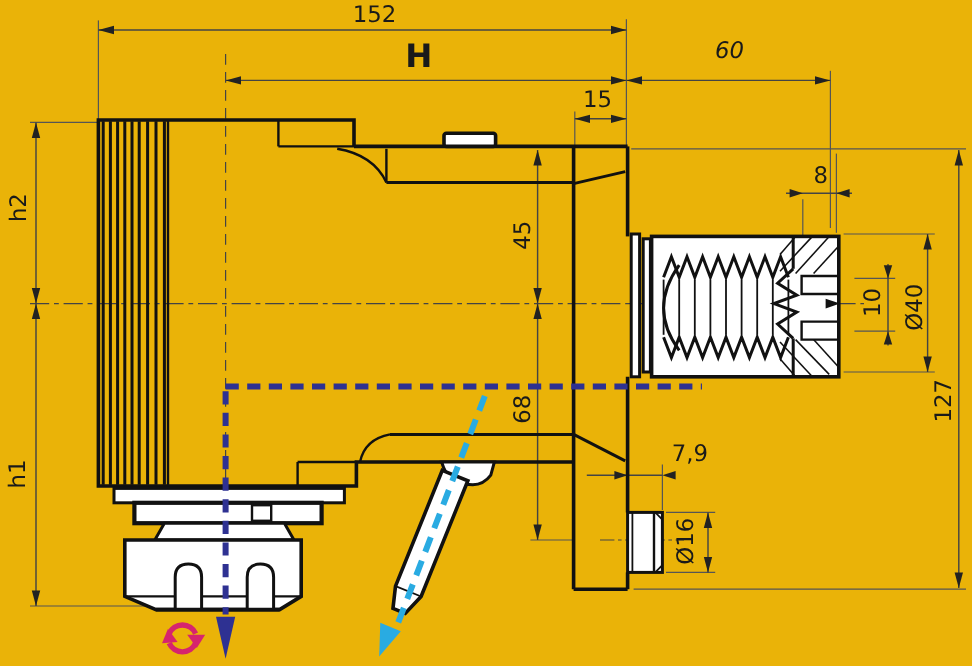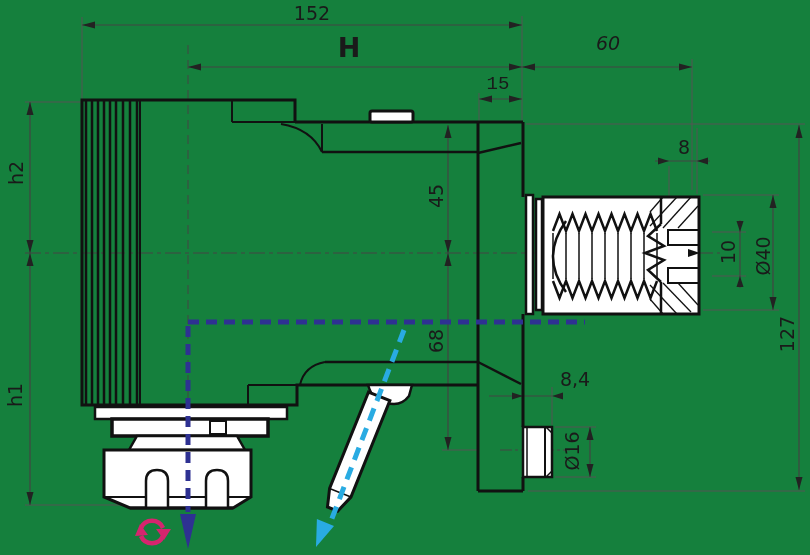--- a/index.html
+++ b/index.html
@@ -1,17 +1,17 @@
 <!DOCTYPE html>
 <html><head>
 <meta charset="utf-8">
 <style>
   html,body { margin:0; padding:0; background:#fff; }
   .stage {
-    position:relative; width:810px; height:555px; background:#15803d;
+    position:relative; width:810px; height:555px; background:#eab308;
     font-family:"DejaVu Sans","Liberation Sans",sans-serif; overflow:hidden;
   }
   .stage svg { position:absolute; left:0; top:0; }
   .dim {
     position:absolute; font-size:19px; color:#1a1a1a; white-space:nowrap;
     transform:translate(-50%,-50%); line-height:1;
   }
   .dim.rot { transform:translate(-50%,-50%) rotate(-90deg); }
   .dim.big { font-size:27px; font-weight:bold; }
 </style>
@@ -201,24 +201,24 @@
     <path d="M 141,528 A 12,12 0 0 1 163,528"></path>
     <path d="M 163,536 A 12,12 0 0 1 141,536"></path>
     <polygon points="164,540 156,529 171,529" fill="#d6246e" stroke="none"></polygon>
     <polygon points="140,524 135,536 148,535" fill="#d6246e" stroke="none"></polygon>
   </g>
 </svg>
 
   <div class="dim" style="left:312px; top:13px;">152</div>
   <div class="dim big" style="left:349px; top:47px;">H</div>
   <div class="dim" style="left:608px; top:43px;font-style:italic;">60</div>
-  <div class="dim" style="left:498px; top:84px;font-family:Liberation Mono, monospace;">15</div>
+  <div class="dim" style="left:498px; top:84px;">15</div>
   <div class="dim" style="left:684px; top:147px;">8</div>
   <div class="dim rot" style="left:436px; top:196px;">45</div>
   <div class="dim rot" style="left:436px; top:341px;">68</div>
   <div class="dim rot" style="left:16px;  top:173px;">h2</div>
   <div class="dim rot" style="left:15px;  top:395px;">h1</div>
-  <div class="dim" style="left:575px; top:379px;">8,4</div>
+  <div class="dim" style="left:575px; top:379px;">7,9</div>
   <div class="dim rot" style="left:572px; top:451px;">Ø16</div>
   <div class="dim rot" style="left:728px; top:252px;">10</div>
   <div class="dim rot" style="left:763px; top:256px;">Ø40</div>
   <div class="dim rot" style="left:787px; top:334px;">127</div>
 </div>
 
 </body></html>

